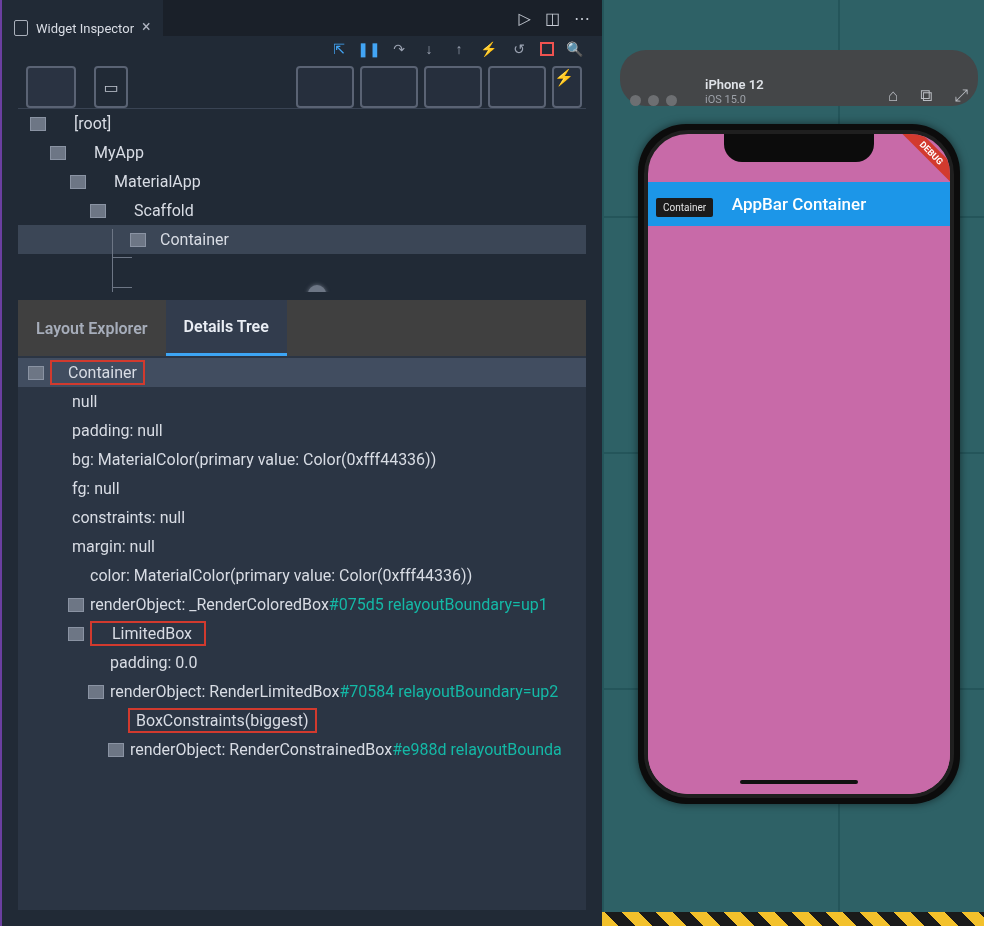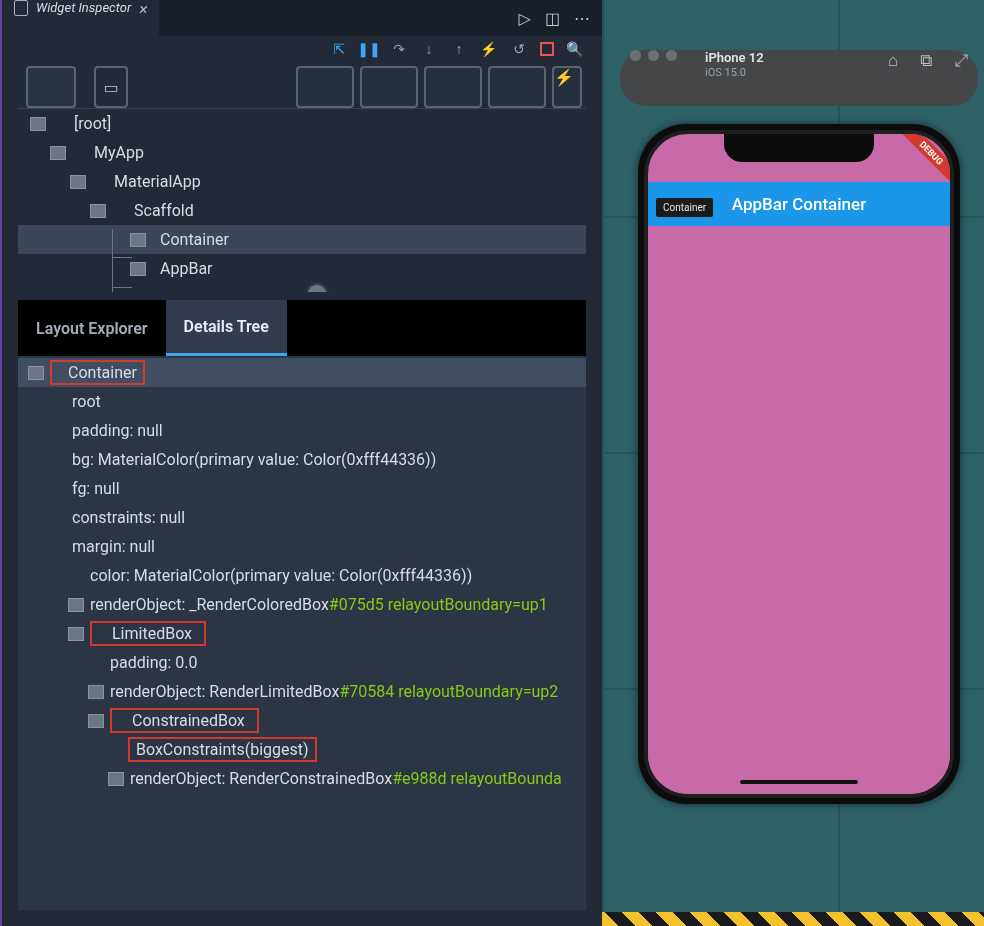--- a/index.html
+++ b/index.html
@@ -2,21 +2,21 @@
 <html><head>
 <meta charset="utf-8">
 <style>
 * { margin:0; padding:0; box-sizing:border-box; }
 html,body { width:984px; height:926px; font-family:-apple-system,"Segoe UI",Roboto,sans-serif; overflow:hidden; }
 body { display:flex; background:#1e2530; }
 
 
 .left-panel { width:602px; height:926px; background:#212a36; border-left:2px solid #6b3fa0; display:flex; flex-direction:column; }
 .tab-bar { height:36px; background:#1a2029; display:flex; align-items:center; position:relative; }
-.tab { display:flex; align-items:flex-start; gap:8px; padding:0 12px; height:36px; background:#212a36; color:#d8dce4; font-size:13px;font-style:italic; }
+.tab { display:flex; align-items:flex-end; gap:8px; padding:0 12px; height:36px; background:#212a36; color:#d8dce4; font-size:13px; }
 .tab .doc-icon { width:14px; height:16px; border:1px solid #aab0bb; border-radius:2px; }
 .tab .close { cursor:pointer; font-size:16px; color:#b0b6c2; }
 .tab-right-icons { position:absolute; right:12px; display:flex; gap:14px; align-items:center; color:#c5cad3; }
 .tab-right-icons span { font-size:16px; }
 
 .toolbar-row { height:66px; position:relative; }
 .tool-outline-left { position:absolute; top:30px; left:24px; width:50px; height:42px; border:2px solid #5a6374; border-radius:4px; background:#2a3342; }
 .tool-small { position:absolute; top:30px; left:92px; width:34px; height:42px; border:2px solid #5a6374; border-radius:4px; display:flex; align-items:center; justify-content:center; color:#c0c6d0; }
 .tool-blanks { position:absolute; top:30px; right:20px; display:flex; gap:6px; }
 .tool-blanks div { width:58px; height:42px; border:2px solid #5a6374; border-radius:4px; background:#262f3d; }
@@ -30,40 +30,40 @@
 .widget-tree { border-top:1px solid #3a4454; margin:6px 16px 0 16px; height:184px; overflow:hidden; color:#d8dce4; font-size:16px; position:relative; }
 .tree-row { display:flex; align-items:center; height:29px; }
 .tree-row.selected { background:#3b4656; }
 .tree-ind { display:inline-block; }
 .node-icon { width:16px; height:14px; background:#6d7685; border:1px solid #8a93a3; margin-right:6px; }
 .tree-connector { position:absolute; left:94px; top:120px; width:1px; height:64px; background:#6d7685; }
 .tree-connector2 { position:absolute; left:94px; top:148px; width:20px; height:1px; background:#6d7685; }
 .tree-connector3 { position:absolute; left:94px; top:178px; width:20px; height:1px; background:#6d7685; }
 .tree-knob { position:absolute; left:290px; top:176px; width:18px; height:18px; background:#6d7685; border-radius:50%; box-shadow:0 0 4px #6d7685; }
 
-.sub-tabs { display:flex; height:56px; background:#000000; margin:8px 16px 0 16px; align-items:stretch; }
+.sub-tabs { display:flex; height:56px; background:#404040; margin:8px 16px 0 16px; align-items:stretch; }
 .sub-tab { padding:0 18px; display:flex; align-items:center; color:#a6adba; font-size:16px; font-weight:600; }
 .sub-tab.active { color:#e9edf4; border-bottom:3px solid #3da5f4; background:#323c4d; }
 
 .details { margin:0 16px 16px 16px; background:#2b3544; flex:1; color:#d8dce4; font-size:16px; overflow:hidden; padding-top:2px; }
 .d-row { min-height:29px; display:flex; align-items:center; padding-left:4px; white-space:nowrap; }
 .d-row.sel { background:#414d60; }
 .red-box { border:2px solid #d23a2e; padding:0 6px; display:inline-flex; align-items:center; height:25px; }
-.faded { color:#84cc16; }
+.faded { color:#14b8a6; }
 .prop-icon { width:16px; height:14px; background:#6d7685; border:1px solid #8a93a3; margin-right:6px; flex-shrink:0; }
 
 
 .right-panel { flex:1; height:926px; background:#2a5e63; position:relative; overflow:hidden; }
 .bg-tile { position:absolute; inset:0; background:
   repeating-linear-gradient(0deg,#24555a 0 2px,transparent 2px 236px),
   repeating-linear-gradient(90deg,#24555a 0 2px,transparent 2px 236px),
   #2e6166; }
 .bg-stripe { position:absolute; left:0; right:0; bottom:0; height:14px; background:repeating-linear-gradient(45deg,#f3c12b 0 12px,#1a1a1a 12px 24px); }
 
-.sim-bar { position:absolute; top:50px; left:18px; right:6px; height:56px; background:#444648; border-radius:26px; display:flex; align-items:flex-start; color:#dfe2e7; font-size:13px; padding:0 10px; gap:10px; }
+.sim-bar { position:absolute; top:50px; left:18px; right:6px; height:56px; background:#444648; border-radius:26px; display:flex; align-items:flex-end; color:#dfe2e7; font-size:13px; padding:0 10px; gap:10px; }
 .dots { display:flex; gap:7px; }
 .dot { width:11px; height:11px; border-radius:50%; background:#6d6f72; }
 .sim-info { margin-left:18px; line-height:1.2; }
 .sim-info .sub { color:#9da1a8; font-size:11px; }
 .sim-right-icons { margin-left:auto; display:flex; gap:22px; color:#b9bcc2; }
 .sim-right-icons span { font-size:17px; }
 
 .phone { position:absolute; top:124px; left:36px; width:322px; height:680px; background:#0c0c0c; border-radius:48px; box-shadow:0 0 8px #0008; }
 .phone-inner { position:absolute; inset:6px; border:4px solid #1f1f1f; border-radius:44px; overflow:hidden; background:#c86aa8; }
 .notch { position:absolute; top:0; left:50%; transform:translateX(-50%); width:150px; height:28px; background:#0c0c0c; border-radius:0 0 18px 18px; z-index:5; }
@@ -143,26 +143,20 @@
         <span class="node-icon"></span>
         <span style="width:22px"></span>
         <span>Scaffold</span>
       </div>
     <div class="tree-row selected">
         <span class="tree-ind" style="width:112px"></span>
         <span class="node-icon"></span>
         <span style="width:8px"></span>
         <span>Container</span>
       </div>
-    <div class="tree-row">
-        <span class="tree-ind" style="width:112px"></span>
-        <span class="node-icon"></span>
-        <span style="width:8px"></span>
-        <span>AppBar</span>
-      </div>
     <div class="tree-connector"></div>
       <div class="tree-connector2"></div>
       <div class="tree-connector3"></div>
     <div class="tree-knob"></div>
   </div>
 
   <div class="sub-tabs">
     <div class="sub-tab">Layout Explorer</div>
     <div class="sub-tab active">Details Tree</div>
   </div>
@@ -171,21 +165,21 @@
     <div class="d-row sel">
         <span style="width:6px"></span>
         <span class="prop-icon"></span>
         <span class="red-box">
           <span style="width:10px"></span>
           <span>Container</span>
         </span>
       </div>
     <div class="d-row">
         <span style="width:50px"></span>
-        <span>root</span>
+        <span>null</span>
       </div>
     <div class="d-row">
         <span style="width:50px"></span>
         <span>padding: null</span>
       </div>
     <div class="d-row">
         <span style="width:50px"></span>
         <span>bg: MaterialColor(primary value: Color(0xfff44336))</span>
       </div>
     <div class="d-row">
@@ -221,29 +215,20 @@
       </div>
     <div class="d-row">
         <span style="width:88px"></span>
         <span>padding: 0.0</span>
       </div>
     <div class="d-row">
         <span style="width:66px"></span>
         <span class="prop-icon"></span>
         <span>renderObject: RenderLimitedBox</span>
         <span class="faded">#70584 relayoutBoundary=up2</span>
-      </div>
-    <div class="d-row">
-        <span style="width:66px"></span>
-        <span class="prop-icon"></span>
-        <span class="red-box">
-          <span style="width:14px"></span>
-          <span>ConstrainedBox</span>
-          <span style="width:6px"></span>
-        </span>
       </div>
     <div class="d-row">
         <span style="width:106px"></span>
         <span class="red-box">
           <span>BoxConstraints(biggest)</span>
         </span>
       </div>
     <div class="d-row">
         <span style="width:86px"></span>
         <span class="prop-icon"></span>

